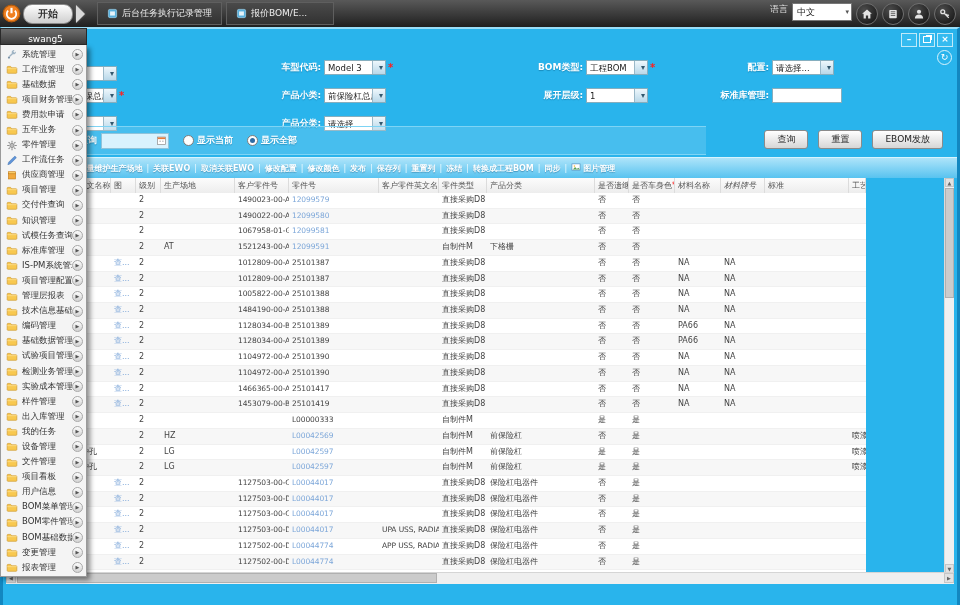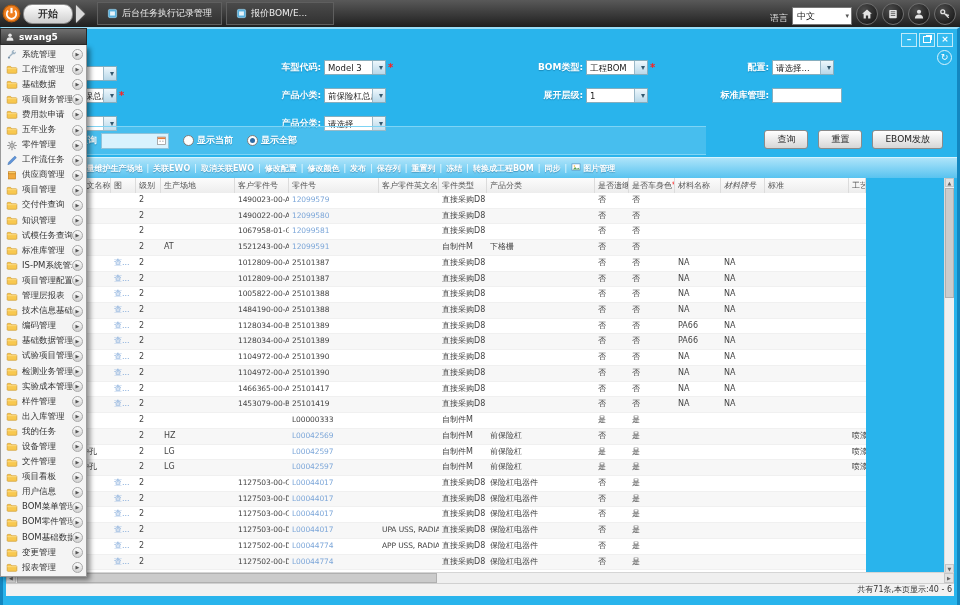--- a/index.html
+++ b/index.html
@@ -8,21 +8,21 @@
   
   .topbar{position:absolute;top:0;left:0;right:0;height:27px;background:linear-gradient(#595959,#1f1f1f);display:flex;align-items:center;}
   .start-wrap{display:flex;align-items:center;margin-left:2px;}
   .power{width:19px;height:19px;display:block;}
   .start-btn{margin-left:2px;height:18px;padding:0 14px;background:linear-gradient(#fdfdfd,#cfcfcf);border:1px solid #8a8a8a;border-radius:9px;font-size:10px;font-weight:bold;color:#333;display:flex;align-items:center;}
   .start-arrow{width:0;height:0;margin-left:3px;border-left:9px solid #d9d9d9;border-top:9px solid transparent;border-bottom:9px solid transparent;filter:drop-shadow(0 0 1px #777);}
   .tabs{display:flex;margin-left:12px;gap:4px;}
   .tab{height:21px;min-width:88px;padding:0 9px;background:linear-gradient(#4a4a4a,#323232);border:1px solid #5f5f5f;display:flex;align-items:center;gap:4px;color:#eee;font-size:9px;}
   .tab:nth-child(3){margin-left:14px;}
   .tab-ico{width:11px;height:11px;flex:none;}
-  .top-right{position:absolute;right:4px;top:3px;display:flex;align-items:flex-end;gap:4px;}
+  .top-right{position:absolute;right:4px;top:3px;display:flex;align-items:flex-start;gap:4px;}
   .lang-label{color:#ddd;font-size:9px;}
   .lang-select{width:52px;height:16px;background:#fff;border:1px solid #777;font-size:9px;color:#222;display:flex;align-items:center;justify-content:space-between;padding:0 2px 0 4px;}
   .circle-btn{width:20px;height:20px;border-radius:50%;background:radial-gradient(circle at 35% 30%,#4c4c4c,#101010);border:1px solid #6f6f6f;display:flex;align-items:center;justify-content:center;}
   .circle-btn svg{width:12px;height:12px;}
   
   .content{position:absolute;top:27px;left:0;right:0;bottom:0;background:#29b4ec;border-left:3px solid #1387c0;border-right:3px solid #1387c0;border-top:2px solid #9adef8;box-sizing:border-box;}
   .win-controls{position:absolute;top:4px;right:4px;display:flex;gap:2px;}
   .win-btn{width:14px;height:12px;background:#35bbf0;border:1px solid #bfeaf9;color:#fff;font-size:9px;line-height:10px;text-align:center;font-weight:bold;}
   .g-rest{display:block;width:6px;height:5px;border:1px solid #fff;margin:2px auto 0;box-shadow:2px -2px 0 -1px #fff;}
   .refresh{position:absolute;top:21px;right:5px;width:13px;height:13px;border-radius:50%;border:1px solid #d9f3fd;color:#fff;font-size:9px;line-height:12px;text-align:center;}
@@ -68,21 +68,21 @@
   .v-arrow{height:9px;background:#e2e2e2;border:1px solid #c6c6c6;box-sizing:border-box;font-size:5px;color:#666;text-align:center;line-height:8px;}
   .v-thumb{position:absolute;top:10px;left:0;right:0;height:110px;background:#cbcbcb;border:1px solid #b0b0b0;box-sizing:border-box;}
   .v-arrow.bottom{position:absolute;bottom:0;left:0;right:0;}
   .hscroll{position:absolute;left:3px;right:3px;bottom:21px;height:11px;background:#efefef;border-top:1px solid #d5d5d5;}
   .h-arrow{position:absolute;top:0;width:10px;height:10px;background:#e2e2e2;border:1px solid #c6c6c6;box-sizing:border-box;font-size:5px;color:#666;text-align:center;line-height:9px;}
   .h-thumb{position:absolute;left:11px;top:0;height:10px;width:420px;background:#cbcbcb;border:1px solid #b0b0b0;box-sizing:border-box;}
   .pager{position:absolute;left:3px;right:3px;bottom:9px;height:12px;background:#f2f2f2;border-top:1px solid #d0d0d0;font-size:8px;color:#333;text-align:right;line-height:12px;padding-right:2px;overflow:hidden;white-space:nowrap;}
   .statusbar{position:absolute;left:0;right:0;bottom:0;height:9px;background:linear-gradient(#36b9ee,#129cd8);color:#f2fbff;font-size:7.5px;line-height:9px;padding-left:3px;overflow:hidden;}
   
   .sidebar{position:absolute;left:0;top:28px;width:87px;z-index:50;}
-  .user-bar{height:17px;background:linear-gradient(#6e6e6e,#3c3c3c);color:#fff;font-size:9px;font-weight:bold;display:flex;align-items:center;gap:4px;padding-left:4px;border:1px solid #2a2a2a;box-sizing:border-box;}
+  .user-bar{height:17px;background:linear-gradient(#6e6e6e,#3c3c3c);color:#fff;font-size:9px;font-weight:normal;display:flex;align-items:center;gap:4px;padding-left:4px;border:1px solid #2a2a2a;box-sizing:border-box;flex-direction:column;}
   .user-bar svg{width:10px;height:10px;}
   .menu{height:532px;background:#f4f4f4;border:1px solid #9a9a9a;border-top:none;box-shadow:3px 3px 5px rgba(0,0,0,.45);box-sizing:border-box;padding-top:2px;}
   .menu-item{height:15.1px;display:flex;align-items:center;padding:0 3px 0 5px;}
   .mi-ico{width:12px;height:11px;flex:none;margin-right:4px;display:flex;align-items:center;}
   .mi-ico svg{width:12px;height:11px;}
   .mi-label{font-size:8.5px;color:#333;flex:1;white-space:nowrap;overflow:hidden;}
   .mi-arrow{width:9px;height:9px;border-radius:50%;background:linear-gradient(#fdfdfd,#d2d2d2);border:1px solid #a8a8a8;color:#555;font-size:5px;line-height:9px;text-align:center;flex:none;}
 </style>
 </head>
 <body>
@@ -719,21 +719,20 @@
     <div class="vscroll">
       <div class="v-arrow">▲</div>
       <div class="v-thumb"></div>
       <div class="v-arrow bottom">▼</div>
     </div>
     <div class="hscroll">
       <div class="h-arrow" style="left:0;">◀</div>
       <div class="h-thumb"></div>
       <div class="h-arrow" style="right:0;">▶</div>
     </div>
-    <div class="pager">共有71条,本页显示:40 - 6</div>
   </div>
 
   <div class="sidebar">
     <div class="user-bar">
       <svg viewBox="0 0 16 16">
           <circle cx="8" cy="5" r="2.8" fill="#e8e8e8"></circle>
           <path d="M2.5 14a5.5 5.5 0 0 1 11 0z" fill="#e8e8e8"></path>
         </svg>
       <span>swang5</span>
     </div>

